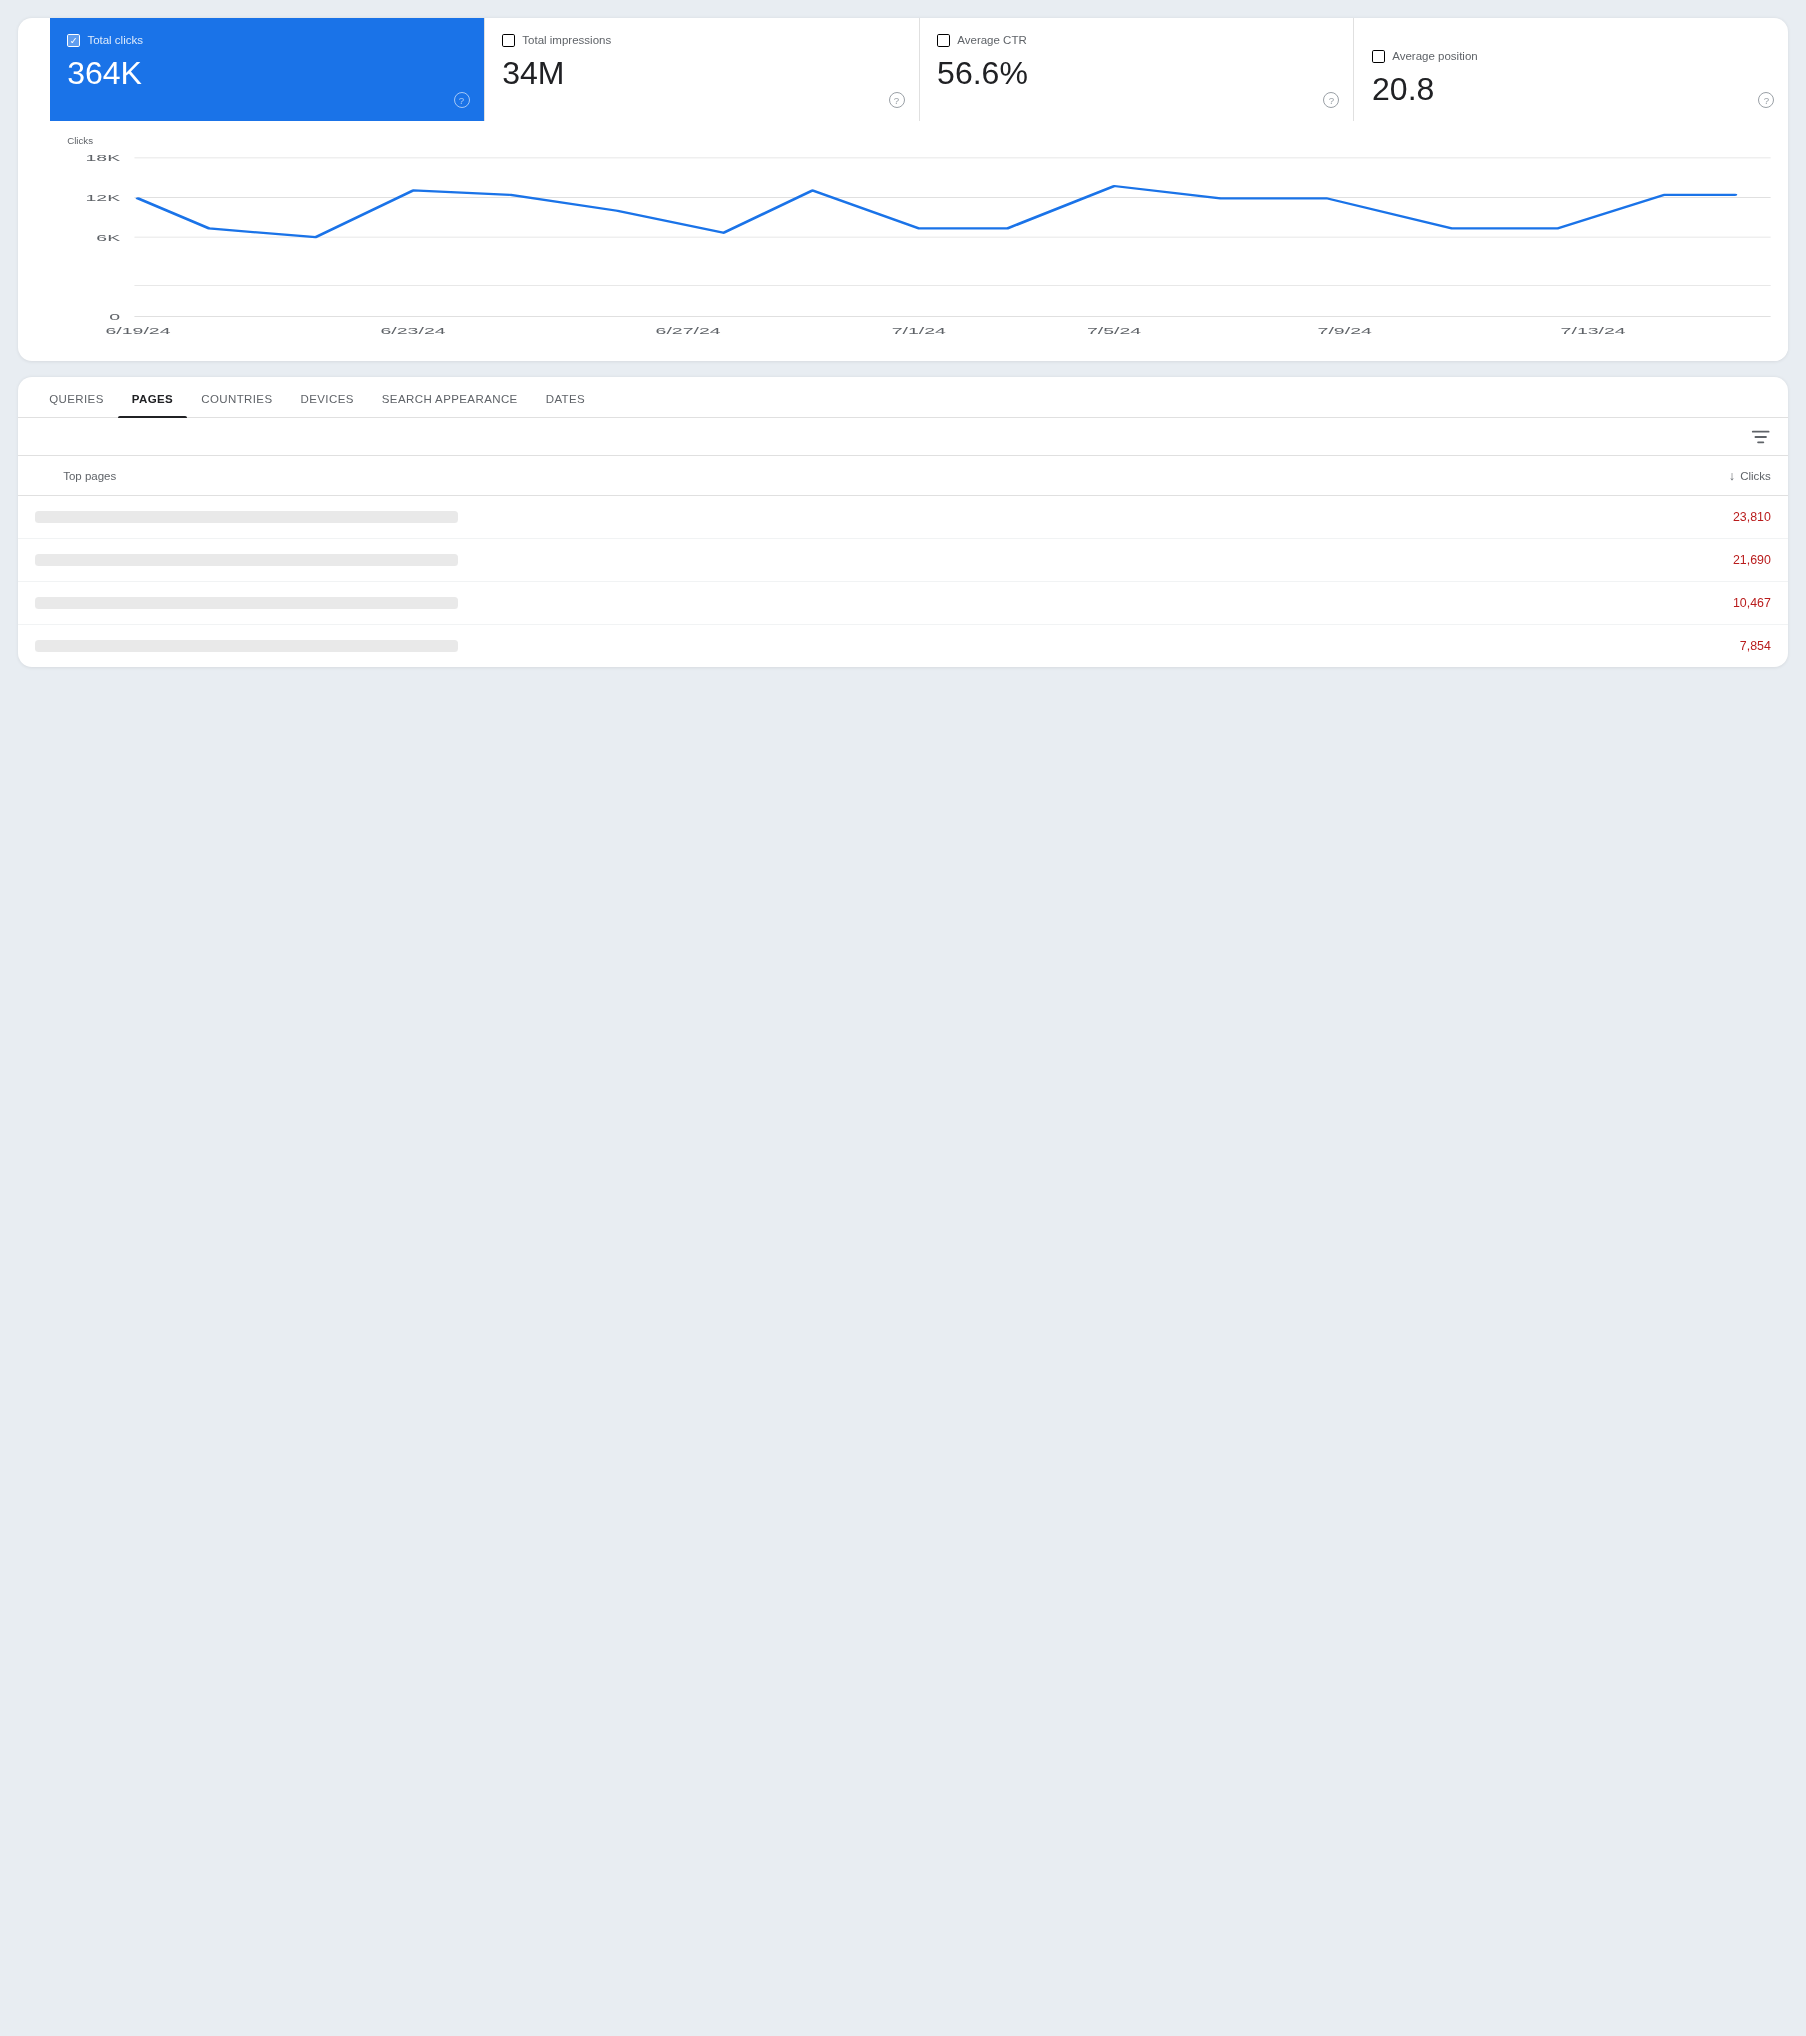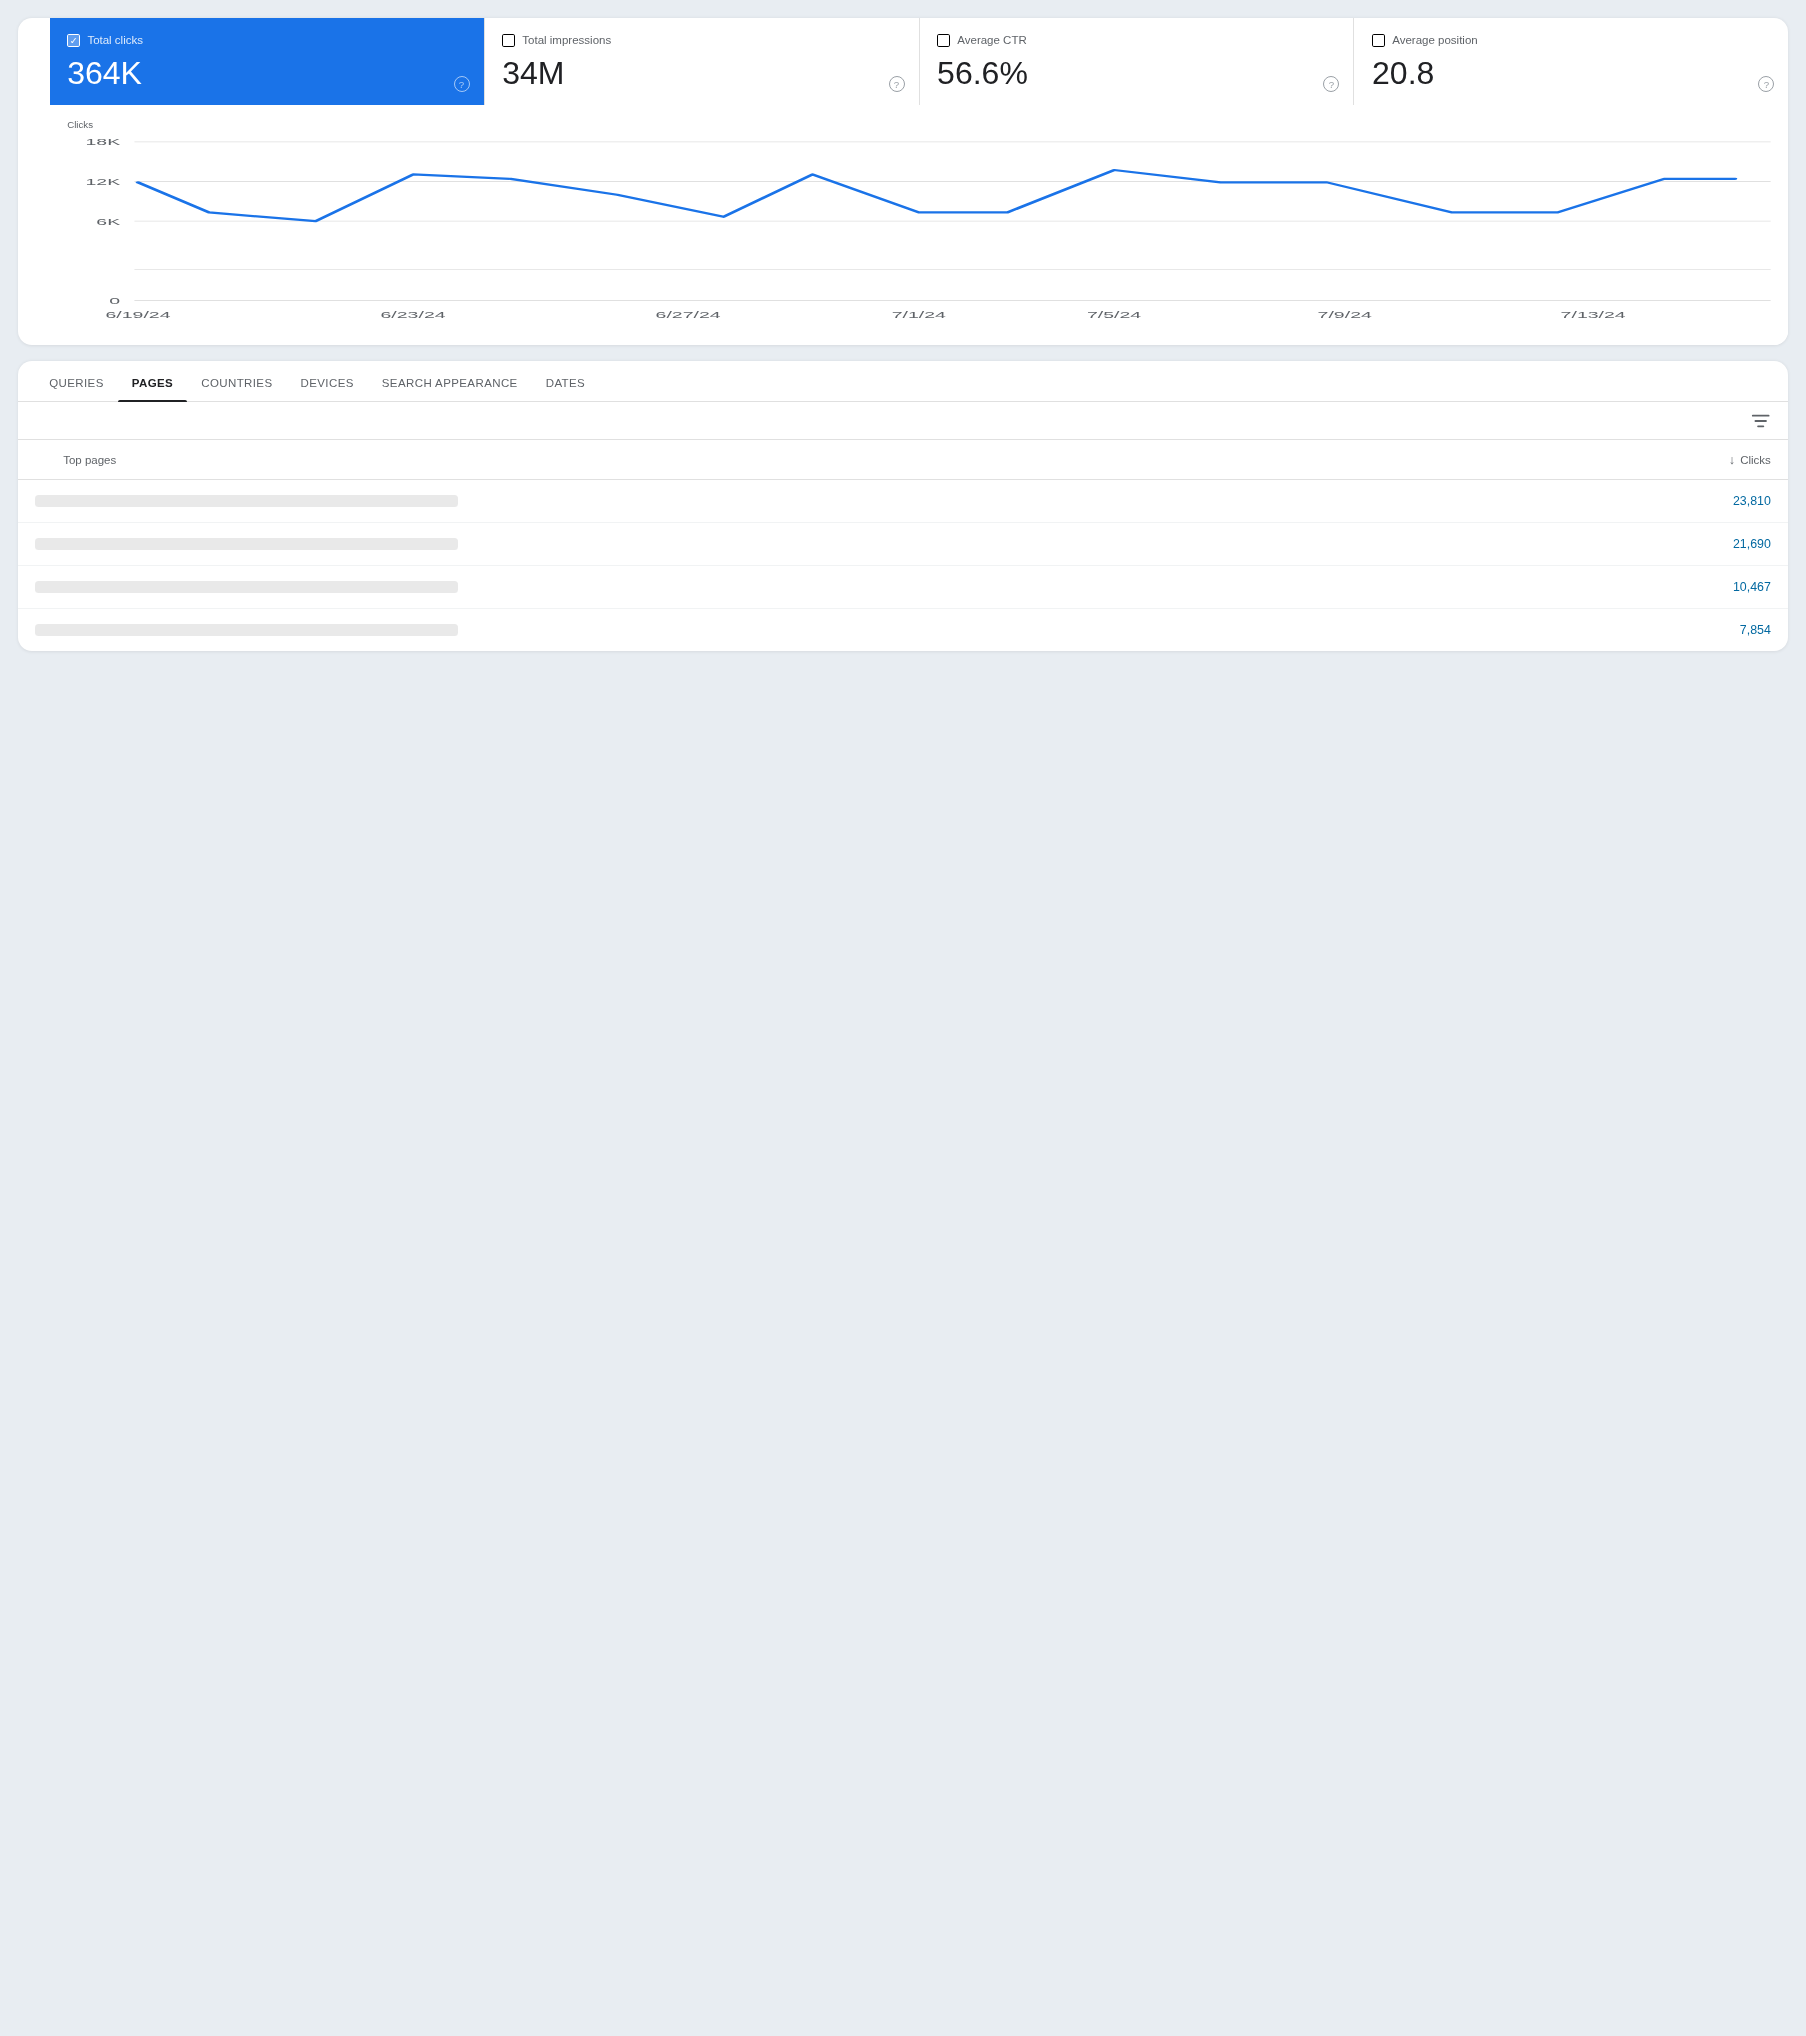--- a/index.html
+++ b/index.html
@@ -23,21 +23,21 @@
     .metrics-row {
       display: flex;
       flex-direction: row;
     }
     .metric-tile {
       flex: 1;
       padding: 16px 17.6px 14px 17.6px;
       border-right: 0.9px solid #e0e0e0;
       position: relative;
     }
-    .metric-tile:last-child { border-right: none; }
+    .metric-tile:last-child { border-right: none; margin-top: 16px; }
     .metric-tile.active {
       background: #1a73e8;
       color: #fff;
     }
     .metric-label-row {
       display: flex;
       align-items: center;
       gap: 7px;
       margin-bottom: 8.8px;
     }
@@ -192,21 +192,21 @@
     .row-url {
       height: 12.4px;
       background: #e0e0e0;
       border-radius: 3.5px;
       flex: 1;
       max-width: 423px;
       opacity: 0.7;
     }
     .row-clicks {
       font-size: 12.4px;
-      color: #0369a1;
+      color: #b91c1c;
       font-weight: 400;
       min-width: 53px;
       text-align: right;
     }
   </style>
 </head>
 <body>
 
 <div class="card">
   <div class="metrics-row">

